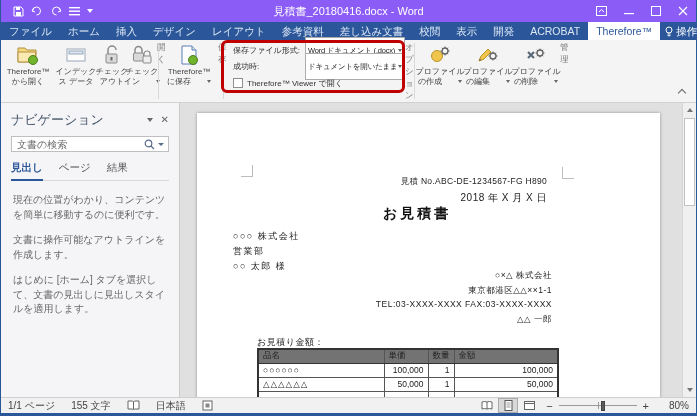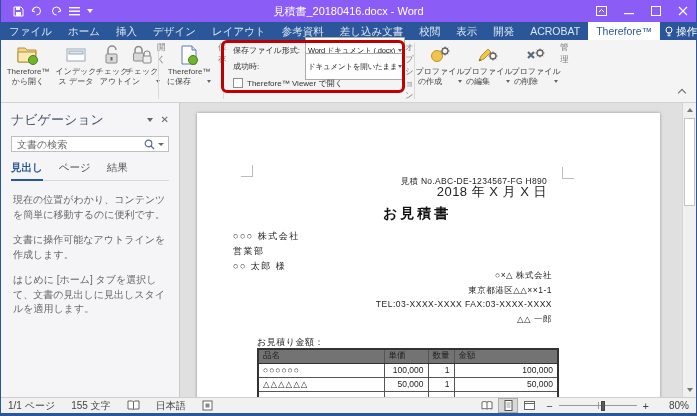--- a/index.html
+++ b/index.html
@@ -69,21 +69,21 @@
   .nav-tab.active { color:#2b579a; font-weight:bold; border-bottom:2px solid #2b579a; margin-bottom:-1px; }
   .nav-texts { margin:12px 12px 0 12px; }
   .nav-texts p { font-size:10px; color:#666; line-height:14.5px; margin-bottom:11px; }
 
   
   .docarea { flex:1 1 auto; background:#e0e0e0; position:relative; overflow:hidden; }
   .page { position:absolute; left:17px; top:10px; width:463px; height:420px; background:#fff; box-shadow:0 0 3px rgba(0,0,0,0.35); }
   .corner-mark-left { position:absolute; left:44px; top:52px; width:12px; height:12px; border-right:1px solid #bdbdbd; border-bottom:1px solid #bdbdbd; }
   .corner-mark-right { position:absolute; left:365px; top:54px; width:12px; height:12px; border-left:1px solid #bdbdbd; border-bottom:1px solid #bdbdbd; }
   .quote-no { position:absolute; left:140px; top:63px; width:210px; text-align:right; font-size:8.5px; color:#222; letter-spacing:0.3px; }
-  .quote-date { position:absolute; left:140px; top:70px; width:210px; text-align:right; font-size:13px; color:#222; letter-spacing:0.5px; }
+  .quote-date { position:absolute; left:140px; top:78px; width:210px; text-align:right; font-size:10px; color:#222; letter-spacing:0.5px; }
   .doc-title { position:absolute; left:186px; top:92px; font-size:14px; font-weight:bold; color:#111; letter-spacing:3px; }
   .recipient { position:absolute; left:36px; top:116px; font-size:9px; color:#222; letter-spacing:1.5px; line-height:15px; }
   .sender { position:absolute; left:115px; top:155px; width:240px; text-align:right; font-size:8.5px; color:#222; letter-spacing:0.5px; line-height:14.5px; }
   .amount-label { position:absolute; left:60px; top:223px; font-size:9px; color:#222; letter-spacing:0.5px; }
   .doc-table { position:absolute; left:60px; top:235px; width:300px; border-collapse:collapse; table-layout:fixed; }
   .doc-table col.c1 { width:126px; } .doc-table col.c2 { width:44px; } .doc-table col.c3 { width:26px; } .doc-table col.c4 { width:104px; }
   .doc-table th, .doc-table td { border:1px solid #555; font-size:8.5px; font-weight:normal; height:14px; padding:0 4px; color:#222; }
   .doc-table th { background:#737373; text-align:left; border-bottom:1px solid #333; }
   .doc-table { border:2px solid #333; }
   .td-name { text-align:left; letter-spacing:1px; }

